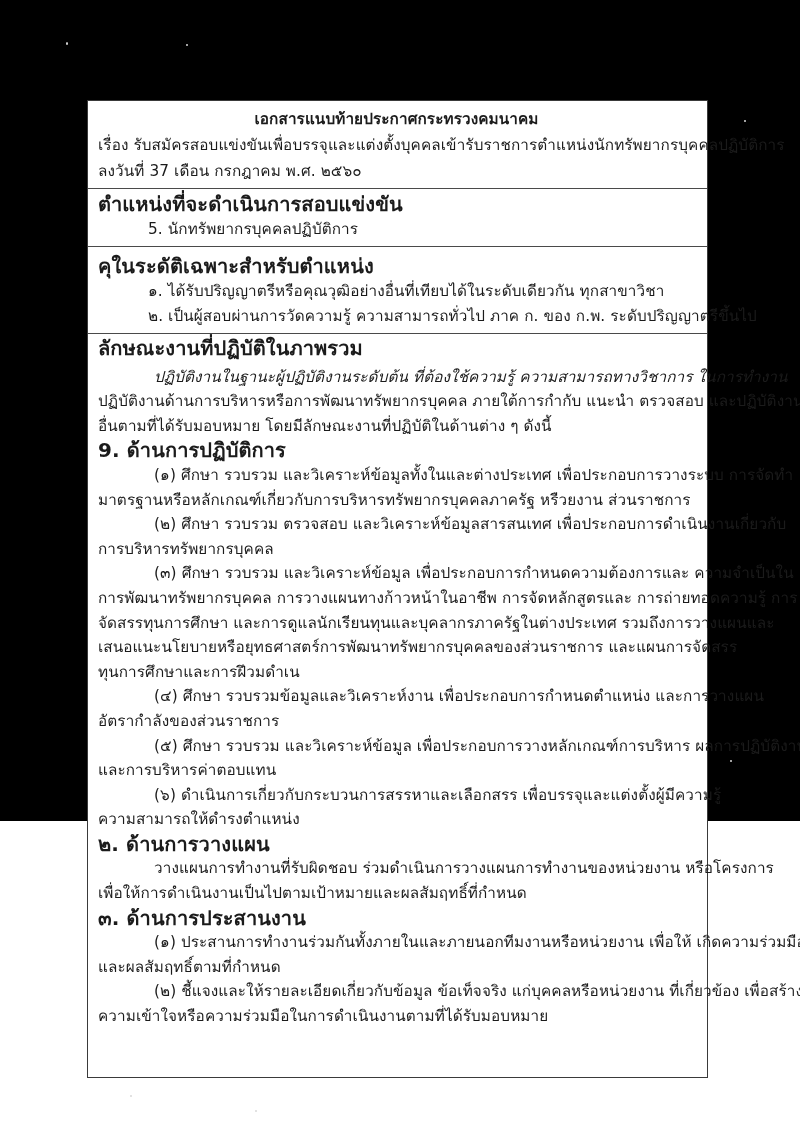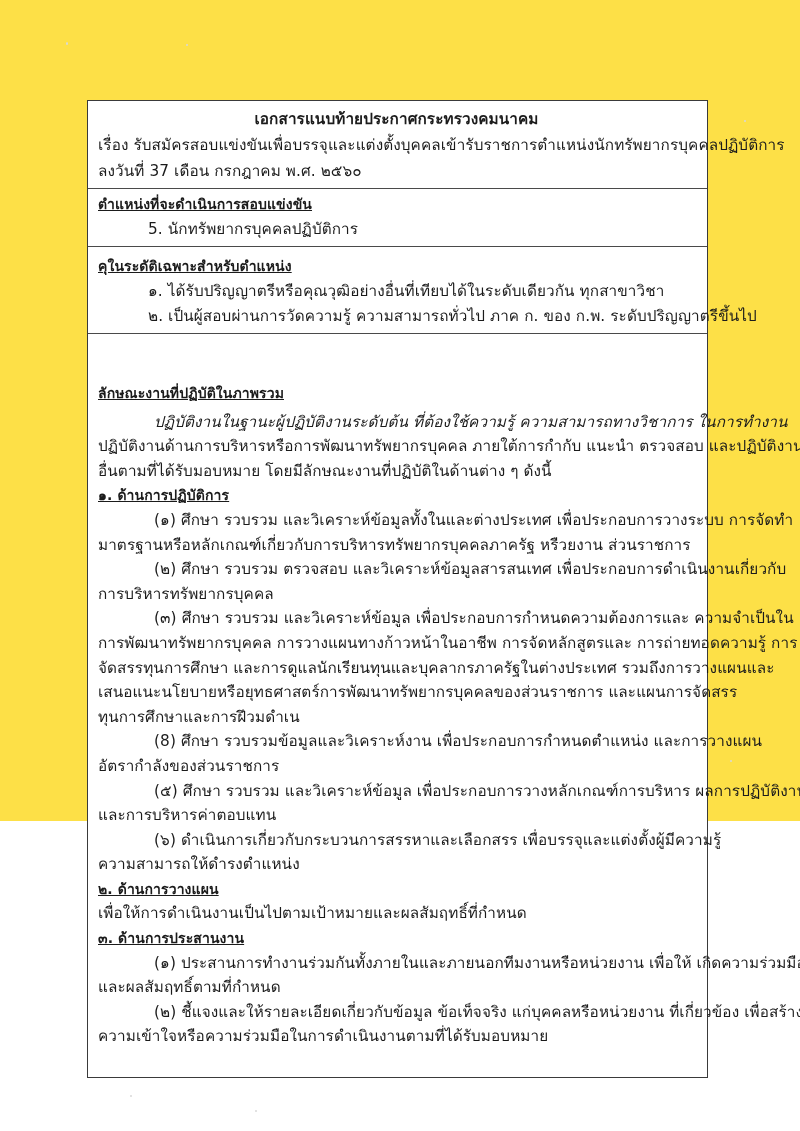--- a/index.html
+++ b/index.html
@@ -23,21 +23,21 @@
     background: #d9d9d9;
     border-radius: 50%;
     pointer-events: none;
   }
 
   .page-sheet {
     position: absolute;
     left: 0; top: 0;
     width: 800px;
     height: 821px;
-    background: #fde047;
+    background: #000000;
   }
 
   .doc-table {
     position: absolute;
     left: 87px;
     top: 100px;
     width: 621px;
     height: 978px;
     box-sizing: border-box;
     border: 1.3px solid #3a3a3a;
@@ -61,32 +61,31 @@
     line-height: 25px;
     white-space: nowrap;
     letter-spacing: 0.1px;
   }
   .ln.center { text-align: center; }
   .ln.head {
     font-weight: 700;
   }
   .ln.sec-head {
     font-weight: 700;
-    font-size: 14px;
-    text-decoration: underline;
+    font-size: 20px;
   }
   .ind-1 { padding-left: 50px; }   
   .ind-2 { padding-left: 56px; }   
   .ind-first { text-indent: 56px; font-style: italic; }
 
   
   .hdr-block .ln { line-height: 26px; }
   .hdr-block .ln:first-child { padding-top: 2px; }
 
-  .body-block { padding: 2px 12px 6px 10px; margin-top: 45px; }
+  .body-block { padding: 2px 12px 6px 10px; }
   .body-block .ln { line-height: 24.6px; }
 
   .gap-sm { height: 4px; }
 </style>
 </head>
 <body>
 
 <div class="page-sheet">
 
   <div class="speck" style="left:66px;top:42px;width:2px;height:3px;"></div>
@@ -127,45 +126,46 @@
       <div class="body-block">
 
         <div class="ln sec-head">ลักษณะงานที่ปฏิบัติในภาพรวม</div>
 
         <div class="gap-sm"></div>
 
         <div class="ln ind-first">ปฏิบัติงานในฐานะผู้ปฏิบัติงานระดับต้น ที่ต้องใช้ความรู้ ความสามารถทางวิชาการ ในการทำงาน</div>
         <div class="ln">ปฏิบัติงานด้านการบริหารหรือการพัฒนาทรัพยากรบุคคล ภายใต้การกำกับ แนะนำ ตรวจสอบ และปฏิบัติงาน</div>
         <div class="ln">อื่นตามที่ได้รับมอบหมาย โดยมีลักษณะงานที่ปฏิบัติในด้านต่าง ๆ ดังนี้</div>
 
-        <div class="ln sec-head">๑. ด้านการปฏิบัติการ</div>
+        <div class="ln sec-head">9. ด้านการปฏิบัติการ</div>
 
         <div class="ln ind-2">(๑) ศึกษา รวบรวม และวิเคราะห์ข้อมูลทั้งในและต่างประเทศ เพื่อประกอบการวางระบบ การจัดทำ</div>
         <div class="ln">มาตรฐานหรือหลักเกณฑ์เกี่ยวกับการบริหารทรัพยากรบุคคลภาครัฐ หรืวยงาน ส่วนราชการ</div>
 
         <div class="ln ind-2">(๒) ศึกษา รวบรวม ตรวจสอบ และวิเคราะห์ข้อมูลสารสนเทศ เพื่อประกอบการดำเนินงานเกี่ยวกับ</div>
         <div class="ln">การบริหารทรัพยากรบุคคล</div>
 
         <div class="ln ind-2">(๓) ศึกษา รวบรวม และวิเคราะห์ข้อมูล เพื่อประกอบการกำหนดความต้องการและ ความจำเป็นใน</div>
         <div class="ln">การพัฒนาทรัพยากรบุคคล การวางแผนทางก้าวหน้าในอาชีพ การจัดหลักสูตรและ การถ่ายทอดความรู้ การ</div>
         <div class="ln">จัดสรรทุนการศึกษา และการดูแลนักเรียนทุนและบุคลากรภาครัฐในต่างประเทศ รวมถึงการวางแผนและ</div>
         <div class="ln">เสนอแนะนโยบายหรือยุทธศาสตร์การพัฒนาทรัพยากรบุคคลของส่วนราชการ และแผนการจัดสรร</div>
         <div class="ln">ทุนการศึกษาและการฝึวมดำเน</div>
 
-        <div class="ln ind-2">(8) ศึกษา รวบรวมข้อมูลและวิเคราะห์งาน เพื่อประกอบการกำหนดตำแหน่ง และการวางแผน</div>
+        <div class="ln ind-2">(๔) ศึกษา รวบรวมข้อมูลและวิเคราะห์งาน เพื่อประกอบการกำหนดตำแหน่ง และการวางแผน</div>
         <div class="ln">อัตรากำลังของส่วนราชการ</div>
 
         <div class="ln ind-2">(๕) ศึกษา รวบรวม และวิเคราะห์ข้อมูล เพื่อประกอบการวางหลักเกณฑ์การบริหาร ผลการปฏิบัติงาน</div>
         <div class="ln">และการบริหารค่าตอบแทน</div>
 
         <div class="ln ind-2">(๖) ดำเนินการเกี่ยวกับกระบวนการสรรหาและเลือกสรร เพื่อบรรจุและแต่งตั้งผู้มีความรู้</div>
         <div class="ln">ความสามารถให้ดำรงตำแหน่ง</div>
 
         <div class="ln sec-head">๒. ด้านการวางแผน</div>
 
+        <div class="ln ind-2">วางแผนการทำงานที่รับผิดชอบ ร่วมดำเนินการวางแผนการทำงานของหน่วยงาน หรือโครงการ</div>
         <div class="ln">เพื่อให้การดำเนินงานเป็นไปตามเป้าหมายและผลสัมฤทธิ์ที่กำหนด</div>
 
         <div class="ln sec-head">๓. ด้านการประสานงาน</div>
 
         <div class="ln ind-2">(๑) ประสานการทำงานร่วมกันทั้งภายในและภายนอกทีมงานหรือหน่วยงาน เพื่อให้ เกิดความร่วมมือ</div>
         <div class="ln">และผลสัมฤทธิ์ตามที่กำหนด</div>
 
         <div class="ln ind-2">(๒) ชี้แจงและให้รายละเอียดเกี่ยวกับข้อมูล ข้อเท็จจริง แก่บุคคลหรือหน่วยงาน ที่เกี่ยวข้อง เพื่อสร้าง</div>
         <div class="ln">ความเข้าใจหรือความร่วมมือในการดำเนินงานตามที่ได้รับมอบหมาย</div>
 

